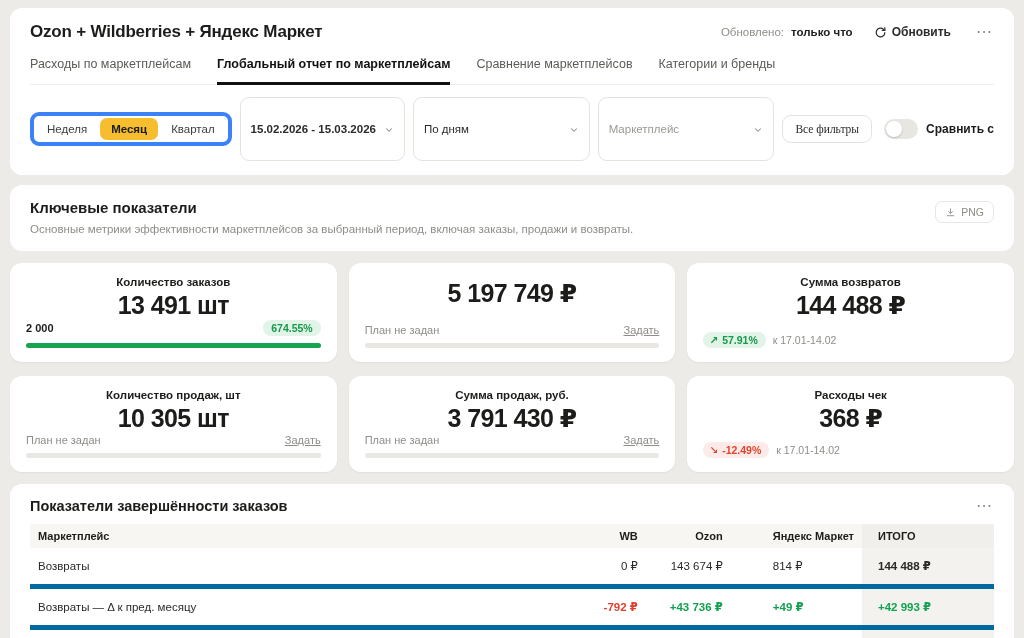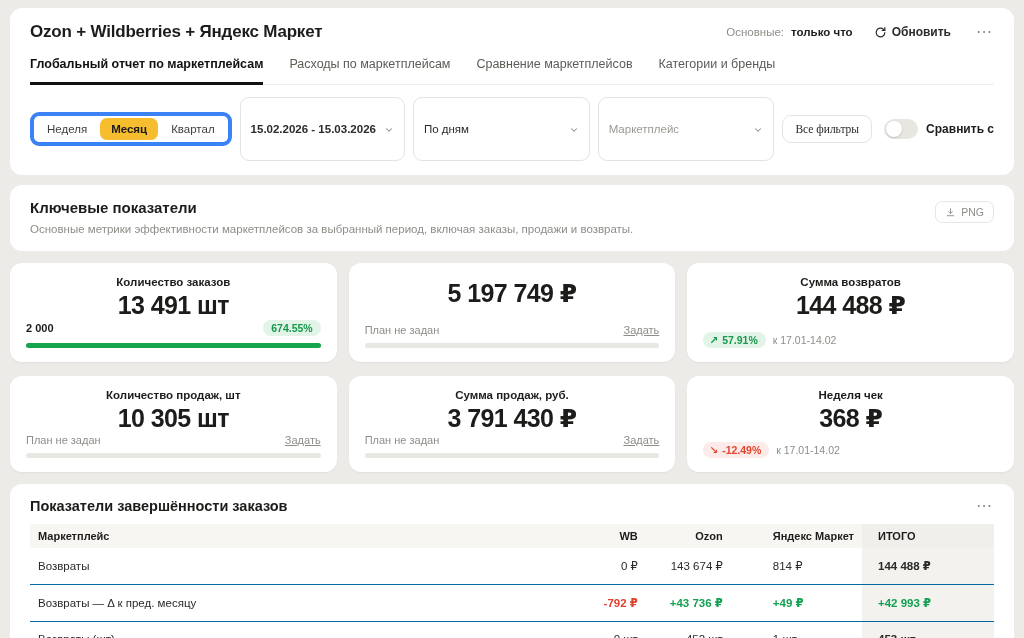--- a/index.html
+++ b/index.html
@@ -81,60 +81,60 @@
 
   
   .table-card { padding: 14px 20px 0; }
   .table-head { display: flex; justify-content: space-between; align-items: center; margin-bottom: 10px; }
   .table-head h2 { margin: 0; font-size: 14.5px; font-weight: 800; }
   table { width: 100%; border-collapse: collapse; font-size: 11.5px; }
   thead th { background: #f7f6f3; font-size: 11px; font-weight: 700; text-align: left;
     padding: 6px 8px; color: #1c1c1a; white-space: nowrap; }
   thead th.num { text-align: right; }
   thead th.total-col { background: #f0efeb; }
-  tbody td { padding: 11px 8px; border-bottom: 1px solid #0369a1; color: #2a2a28; white-space: nowrap; }
+  tbody td { padding: 11px 8px; border-bottom: 5px solid #0369a1; color: #2a2a28; white-space: nowrap; }
   td.num { text-align: right; }
   .col-wb { width: 105px; }
   .col-ozon { width: 85px; }
   .col-ym { width: 130px; padding-left: 42px; }
   .col-total { width: 132px; }
   .total-col { background: #f3f2ee; padding-left: 16px; font-weight: 700; }
   .pos { color: #12a150; font-weight: 600; }
   .neg { color: #e0402e; font-weight: 600; }
   td.total-col.pos { color: #12a150; }
 </style>
 </head>
 <body>
 
 <div class="page">
 
   <section class="card header-card">
     <div class="header-row">
       <h1 class="page-title">Ozon + Wildberries + Яндекс Маркет</h1>
       <div class="header-meta">
-        <span class="muted">Основные:</span>
+        <span class="muted">Обновлено:</span>
         <span class="updated-value">только что</span>
         <button class="refresh-btn">
           <span class="chev">
             <svg width="13" height="13" viewBox="0 0 24 24" fill="none" stroke="currentColor" stroke-width="2.2" stroke-linecap="round" stroke-linejoin="round">
                 <path d="M20 12a8 8 0 1 1-2.34-5.66L20 8"></path>
                 <path d="M20 3v5h-5"></path>
               </svg>
           </span>
           <span>Обновить</span>
         </button>
         <button class="kebab">
           <span>⋯</span>
         </button>
       </div>
     </div>
 
     <nav class="tabs">
+      <div class="tab">Расходы по маркетплейсам</div>
       <div class="tab active">Глобальный отчет по маркетплейсам</div>
-      <div class="tab">Расходы по маркетплейсам</div>
       <div class="tab">Сравнение маркетплейсов</div>
       <div class="tab">Категории и бренды</div>
     </nav>
 
     <div class="filters">
       <div class="segmented">
         <button>Неделя</button>
         <button class="active">Месяц</button>
         <button>Квартал</button>
       </div>
@@ -239,21 +239,21 @@
       <div class="kpi-title">Сумма продаж, руб.</div>
       <div class="kpi-value">3 791 430 ₽</div>
       <div class="kpi-bottom">
         <span class="plan-label">План не задан</span>
         <span class="set-link">Задать</span>
       </div>
       <div class="bar"></div>
     </div>
 
     <div class="kpi-card">
-      <div class="kpi-title">Неделя чек</div>
+      <div class="kpi-title">Расходы чек</div>
       <div class="kpi-value">368 ₽</div>
       <div class="trend-row">
         <span class="trend-pill down">
           <span>↘</span>
           <span>-12.49%</span>
         </span>
         <span class="compare-period">к 17.01-14.02</span>
       </div>
     </div>
 

